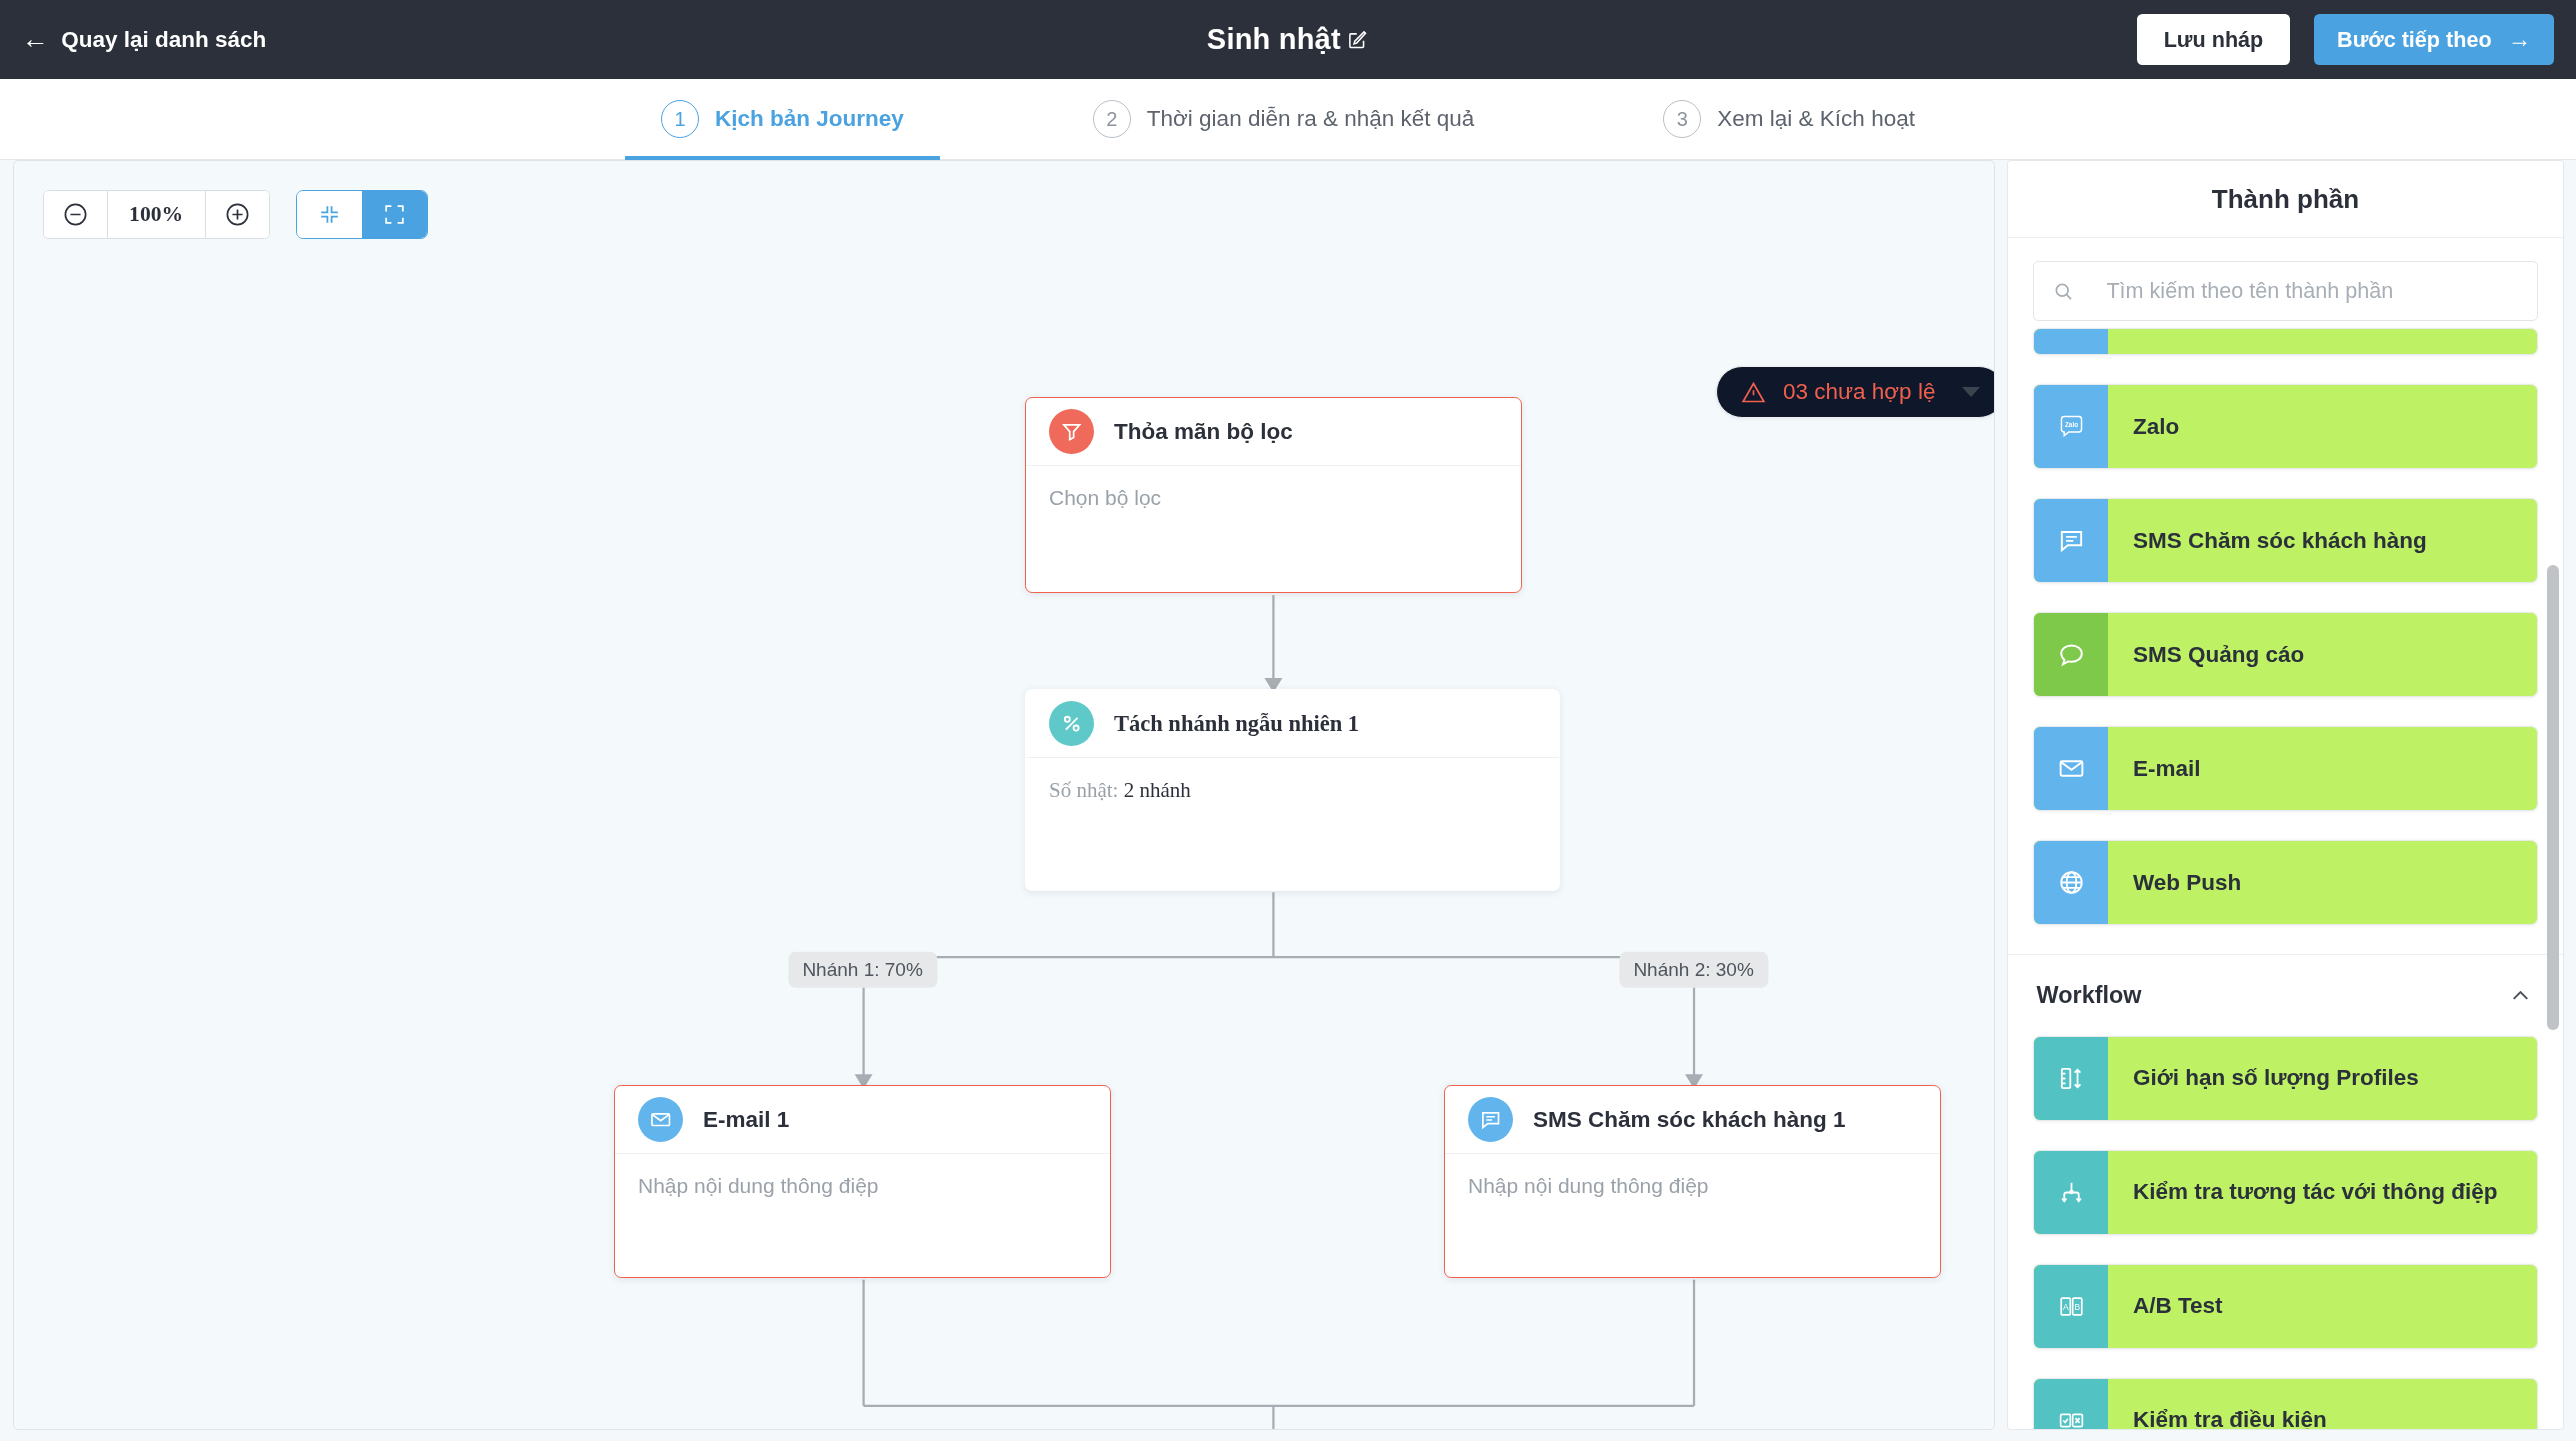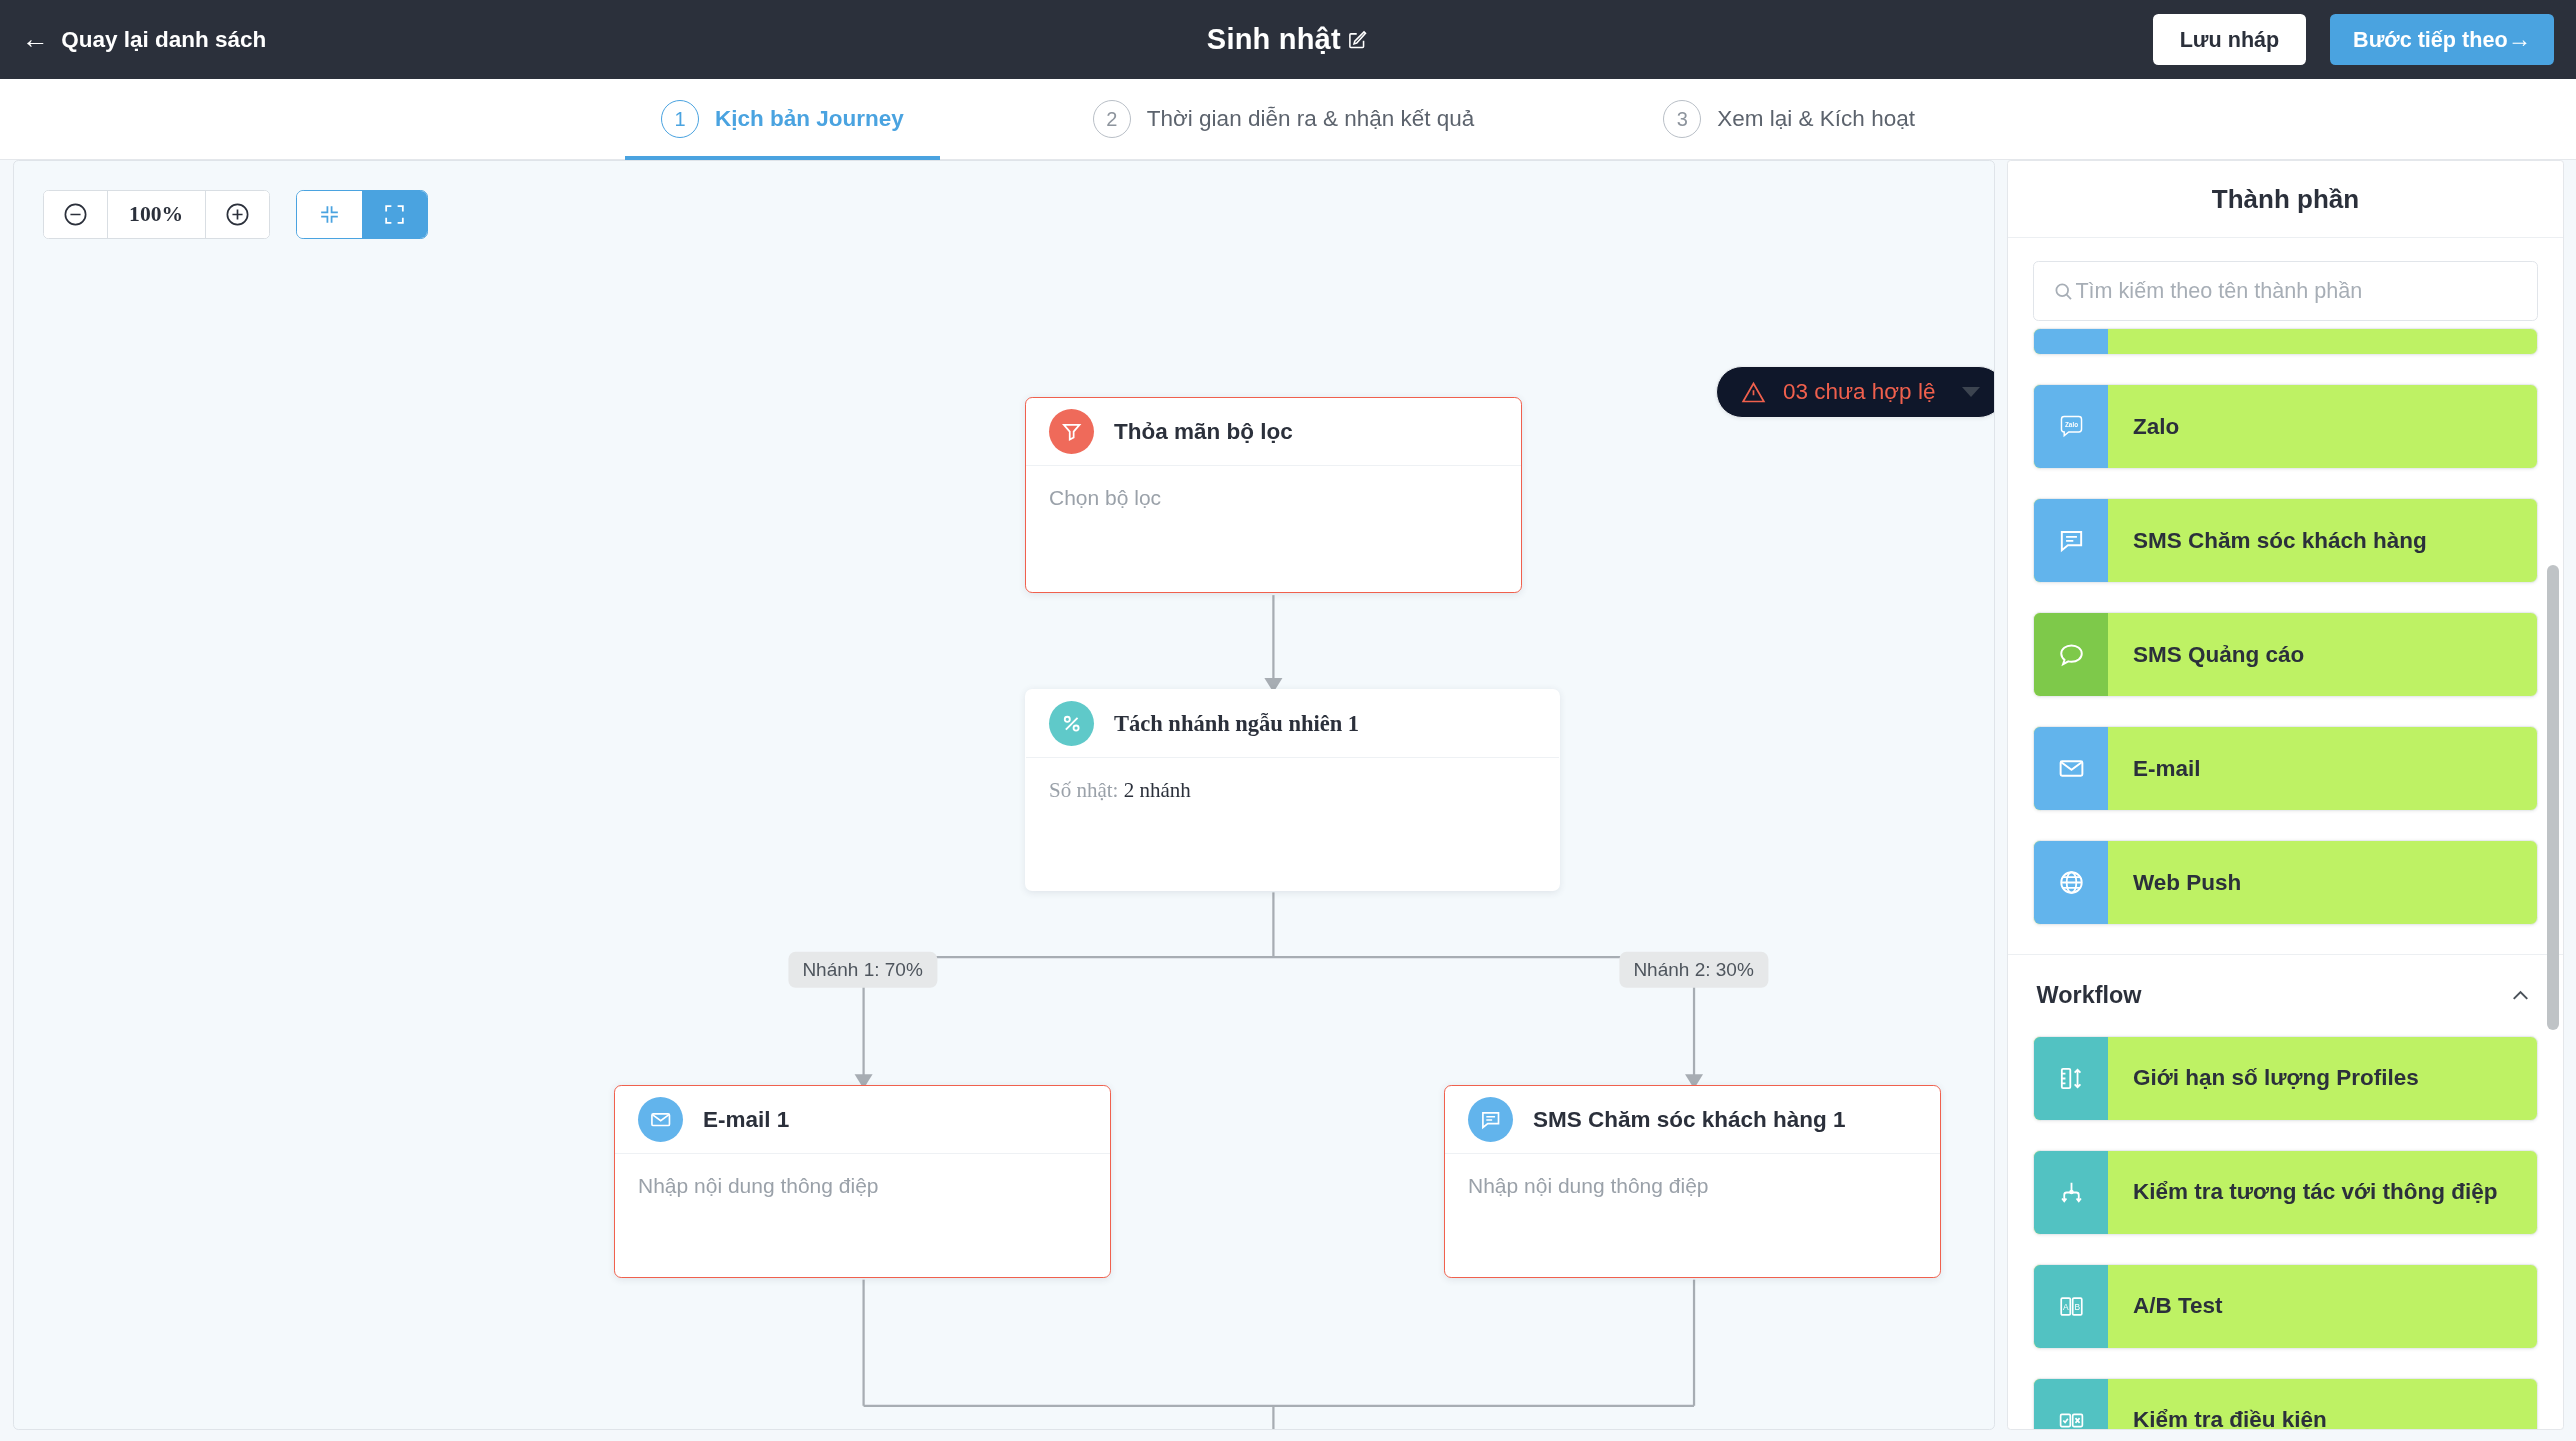--- a/index.html
+++ b/index.html
@@ -42,21 +42,21 @@
     font-size: 21.6px; font-weight: 700;
     padding: 12.6px 27px; cursor: pointer;
     font-family: "Liberation Sans", sans-serif;
     text-align: right;
   }
   .btn-next {
     background: #4aa3e0; color: #fff;
     border: none; border-radius: 5.4px;
     font-size: 21.6px; font-weight: 700;
     padding: 12.6px 23.4px; cursor: pointer;
-    display: flex; align-items: center; 
+    display: flex; align-items: center; gap: 16px;
     font-family: "Liberation Sans", sans-serif;
   }
   .arrow-right { font-size: 23.4px; line-height: 1; }
 
   
   .steps {
     position: absolute; top: 79px; left: 0;
     width: 2576px; height: 81px;
     background: #fff;
     border-bottom: 0.9px solid #e4e7eb;
@@ -203,21 +203,21 @@
     height: 77px;
     display: flex; align-items: center; justify-content: center;
     font-size: 26px; font-weight: 700; color: #2b303b;
     border-bottom: 0.9px solid #eceff2;
   }
   .panel-search {
     margin: 23.4px 25px 0 25px;
     height: 60px;
     border: 0.9px solid #e1e5ea;
     border-radius: 5.4px;
-    display: flex; align-items: center; gap: 0;
+    display: flex; align-items: center; gap: 31px;
     padding: 0 18px;
   }
   .panel-search input {
     border: none; outline: none; flex: 1;
     font-size: 21.6px; color: #2b303b;
     font-family: "Liberation Sans", sans-serif;
     background: transparent;
   }
   .panel-search input::placeholder { color: #a7aeb6; }
 

